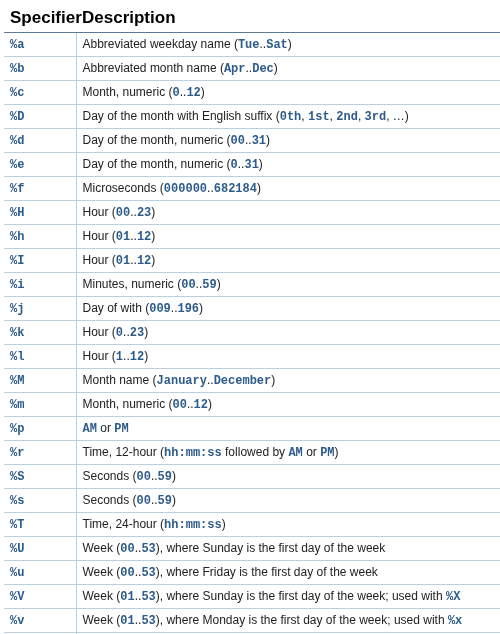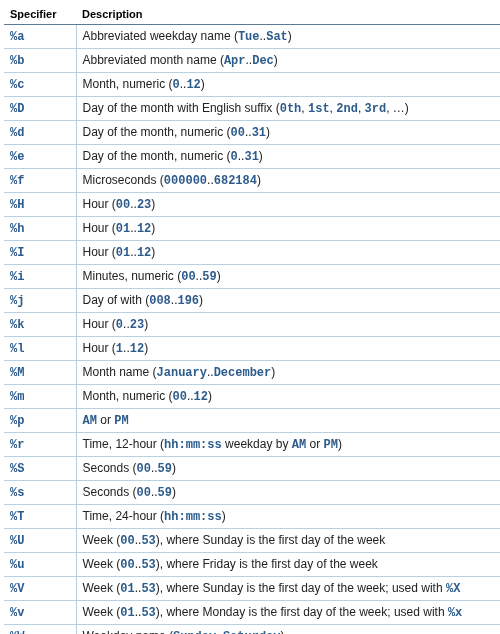--- a/index.html
+++ b/index.html
@@ -13,21 +13,21 @@
   }
   table {
     border-collapse: collapse;
     width: 100%;
     table-layout: fixed;
   }
   col.spec { width: 72px; }
   th {
     text-align: left;
     font-weight: bold;
-    font-size: 11px;
+    font-size: 17px;
     padding: 4px 6px 4px 6px;
     border-bottom: 1px solid #5b7a95;
     color: #000;
   }
   td {
     border-bottom: 1px solid #b9d0e0;
     padding: 2px 6px;
     vertical-align: middle;
     line-height: 1.5;
     white-space: nowrap;
@@ -97,21 +97,21 @@
       <tr>
         <td class="spec"><span class="lit">%I</span></td>
         <td><span>Hour (</span><span class="lit">01</span><span>..</span><span class="lit">12</span><span>)</span></td>
       </tr>
       <tr>
         <td class="spec"><span class="lit">%i</span></td>
         <td><span>Minutes, numeric (</span><span class="lit">00</span><span>..</span><span class="lit">59</span><span>)</span></td>
       </tr>
       <tr>
         <td class="spec"><span class="lit">%j</span></td>
-        <td><span>Day of with (</span><span class="lit">008</span><span>..</span><span class="lit">196</span><span>)</span></td>
+        <td><span>Day of with (</span><span class="lit">009</span><span>..</span><span class="lit">196</span><span>)</span></td>
       </tr>
       <tr>
         <td class="spec"><span class="lit">%k</span></td>
         <td><span>Hour (</span><span class="lit">0</span><span>..</span><span class="lit">23</span><span>)</span></td>
       </tr>
       <tr>
         <td class="spec"><span class="lit">%l</span></td>
         <td><span>Hour (</span><span class="lit">1</span><span>..</span><span class="lit">12</span><span>)</span></td>
       </tr>
       <tr>
@@ -121,21 +121,21 @@
       <tr>
         <td class="spec"><span class="lit">%m</span></td>
         <td><span>Month, numeric (</span><span class="lit">00</span><span>..</span><span class="lit">12</span><span>)</span></td>
       </tr>
       <tr>
         <td class="spec"><span class="lit">%p</span></td>
         <td><span class="lit">AM</span><span> or </span><span class="lit">PM</span></td>
       </tr>
       <tr>
         <td class="spec"><span class="lit">%r</span></td>
-        <td><span>Time, 12-hour (</span><span class="lit">hh:mm:ss</span><span> weekday by </span><span class="lit">AM</span><span> or </span><span class="lit">PM</span><span>)</span></td>
+        <td><span>Time, 12-hour (</span><span class="lit">hh:mm:ss</span><span> followed by </span><span class="lit">AM</span><span> or </span><span class="lit">PM</span><span>)</span></td>
       </tr>
       <tr>
         <td class="spec"><span class="lit">%S</span></td>
         <td><span>Seconds (</span><span class="lit">00</span><span>..</span><span class="lit">59</span><span>)</span></td>
       </tr>
       <tr>
         <td class="spec"><span class="lit">%s</span></td>
         <td><span>Seconds (</span><span class="lit">00</span><span>..</span><span class="lit">59</span><span>)</span></td>
       </tr>
       <tr>

